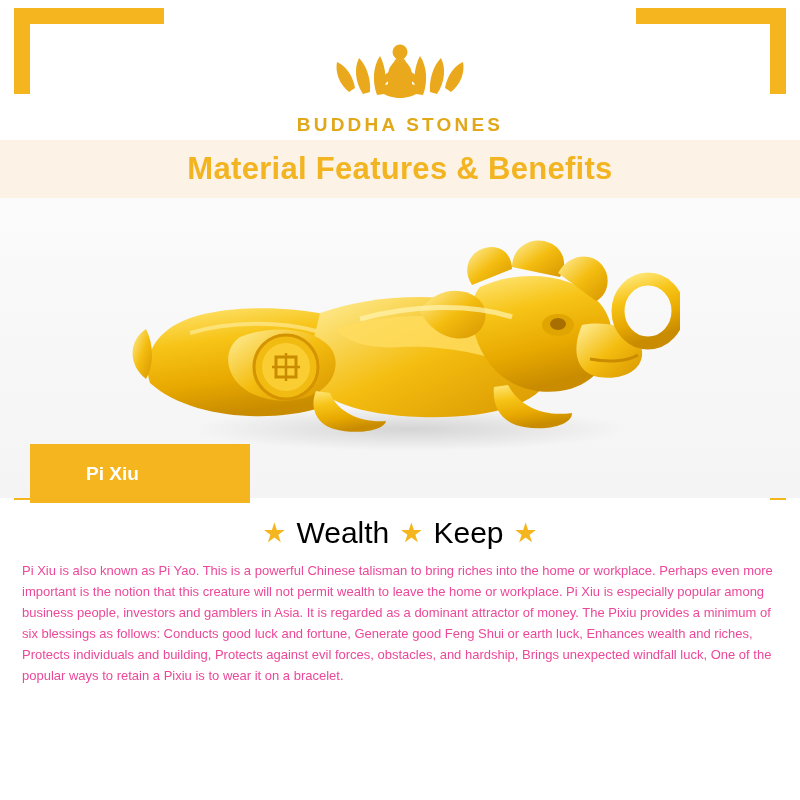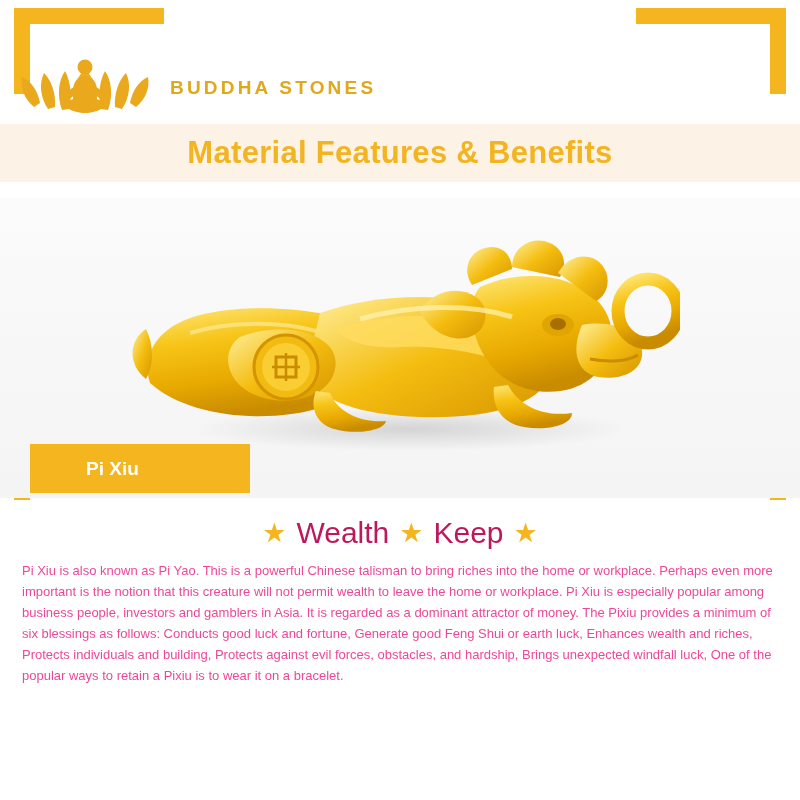--- a/index.html
+++ b/index.html
@@ -28,35 +28,35 @@
   .corner.tr { right: 14px; top: 8px; width: 150px; height: 86px;
     border-right-width: 16px; border-top-width: 16px; }
   .corner.ml { left: 14px; top: 200px; width: 52px; height: 300px;
     border-left-width: 16px; }
   .corner.mr { right: 14px; top: 200px; width: 52px; height: 300px;
     border-right-width: 16px; }
 
   
   .header {
     position: absolute; left: 0; top: 0; width: 800px; height: 140px;
-    display: flex; flex-direction: row; align-items: center; justify-content: flex-start;
+    display: flex; flex-direction: column; align-items: center; justify-content: flex-start;
     padding-top: 32px;
   }
   .logo-mark { width: 170px; height: 78px; }
   .brand-name {
     margin-top: 4px;
     font-size: 19px;
     letter-spacing: 3.2px;
     color: #e0a81a;
     font-weight: bold;
   }
 
   
   .title-band {
-    position: absolute; left: 0; top: 124px; width: 800px; height: 58px;
+    position: absolute; left: 0; top: 140px; width: 800px; height: 58px;
     background: #fdf2e6;
     display: flex; align-items: center; justify-content: center;
   }
   .title-text {
     color: #f3b422;
     font-size: 31px;
     font-weight: bold;
     letter-spacing: 0.3px;
   }
 
@@ -68,37 +68,37 @@
   }
   .pixiu-wrap {
     position: absolute; left: 50%; top: 50%;
     transform: translate(-50%,-50%);
     width: 560px; height: 230px;
   }
 
   
   .label-tab {
     position: absolute; left: 30px; top: 444px;
-    width: 220px; height: 49px;
+    width: 220px; height: 59px;
     background: #f5b51f;
     display: flex; align-items: center;
     padding-left: 56px;
   }
   .label-tab span {
     color: #ffffff; font-size: 19px; font-weight: bold;
   }
 
   
   .benefits {
     position: absolute; left: 0; top: 516px; width: 800px;
     display: flex; align-items: center; justify-content: center;
     gap: 10px;
   }
   .benefits .star { color: #f5b51f; font-size: 27px; line-height: 1; }
-  .benefits .word { color: #be185d; font-size: 30px; font-weight: normal; }
+  .benefits .word { color: #000000; font-size: 30px; font-weight: normal; }
 
   
   .body-copy {
     position: absolute; left: 22px; top: 560px; width: 758px;
     color: #ec4899;
     font-size: 13px;
     line-height: 1.62;
     text-align: left;
   }
 </style>

